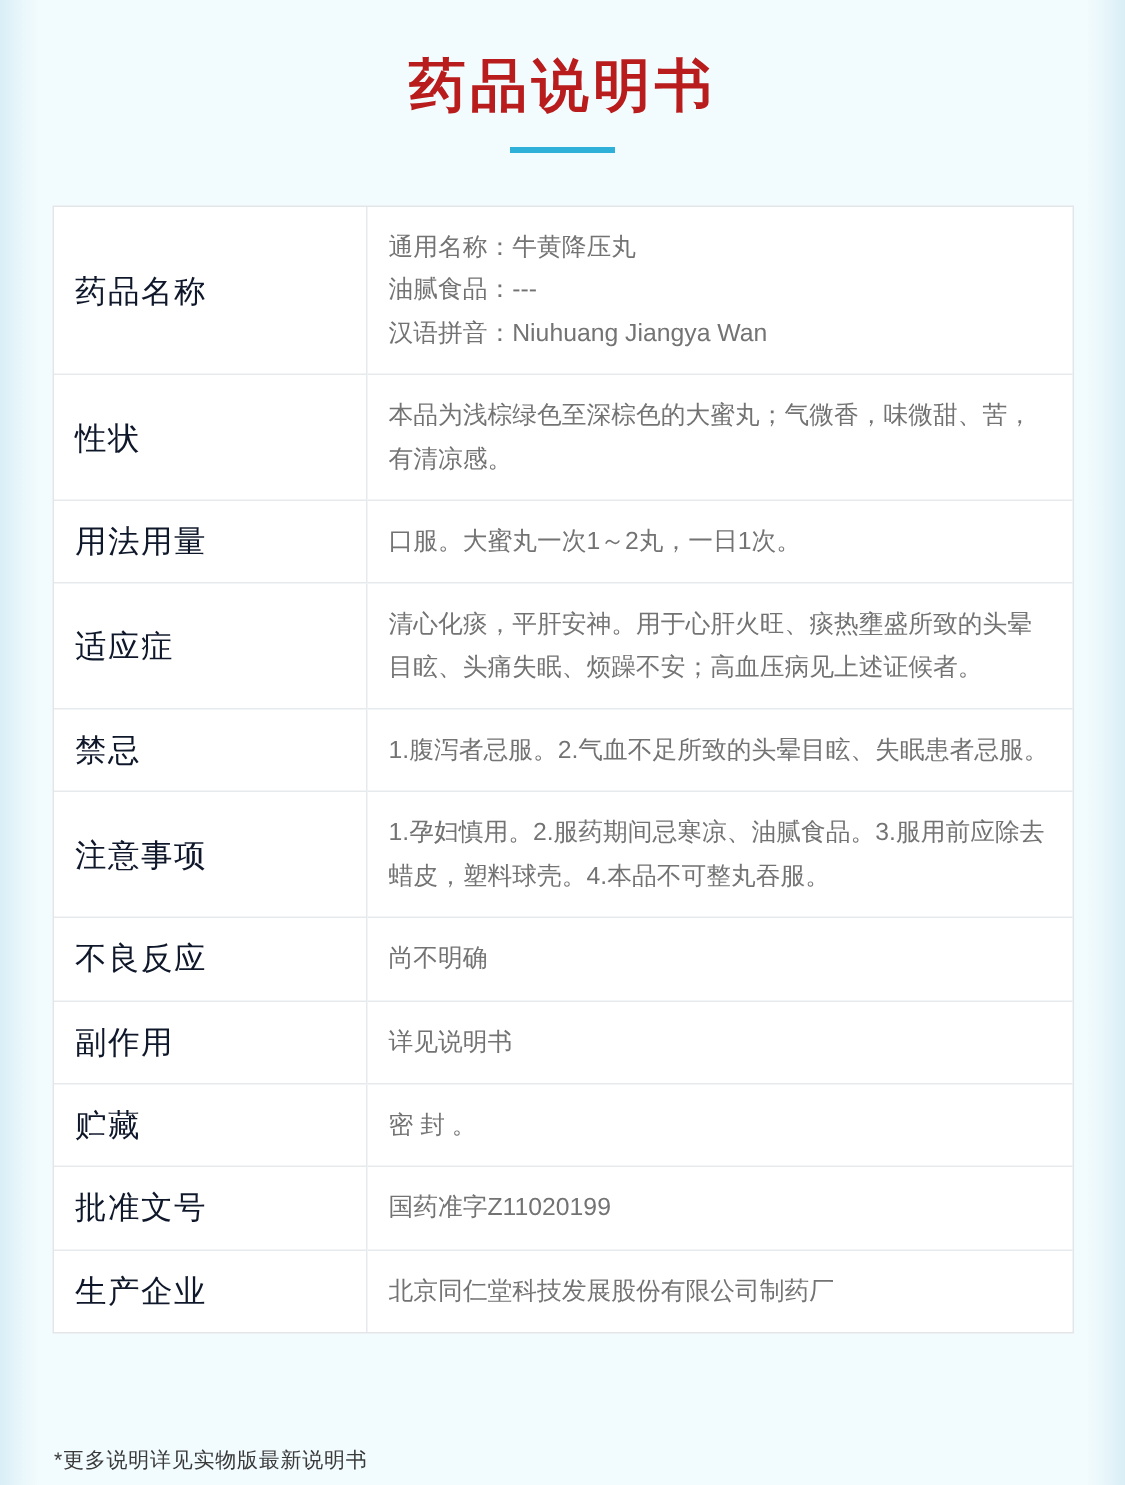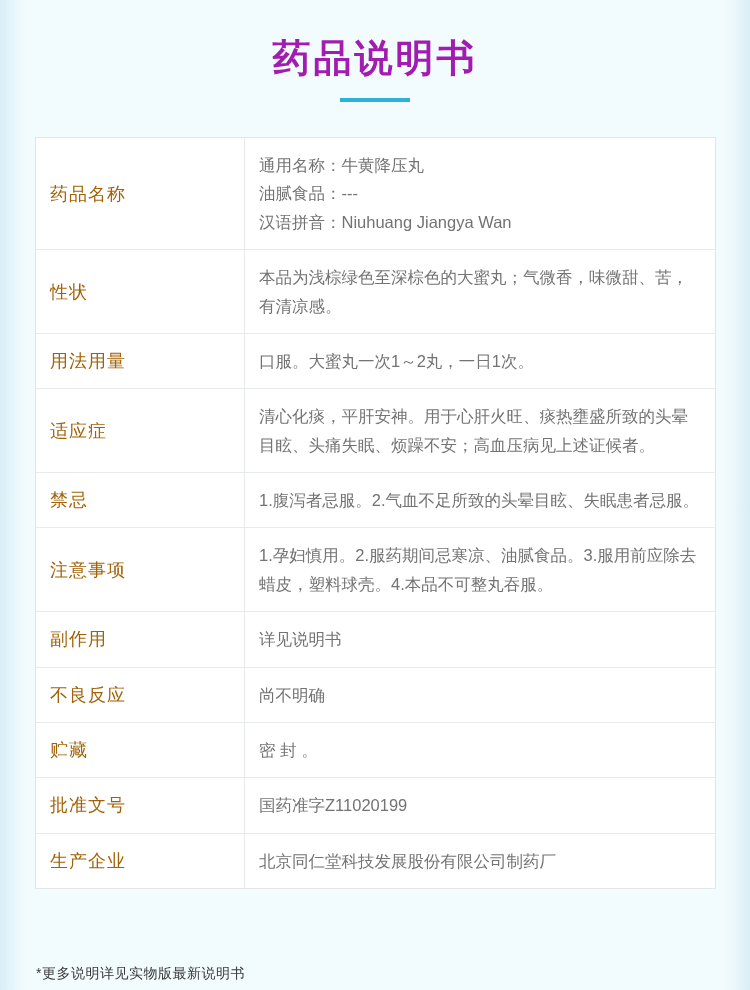--- a/index.html
+++ b/index.html
@@ -35,21 +35,21 @@
   .title-wrap {
     position: absolute;
     top: 36px;
     left: 0;
     width: 750px;
     text-align: center;
   }
   .title {
     font-size: 38px;
     font-weight: bold;
-    color: #a21caf;
+    color: #b91c1c;
     letter-spacing: 3px;
     line-height: 1.2;
     font-family: "Liberation Sans", sans-serif;
   }
   .title-rule {
     width: 70px;
     height: 4px;
     background: #2fb0d8;
     margin: 16px auto 0 auto;
   }
@@ -72,22 +72,22 @@
   }
   table.spec tr:last-child {
     border-bottom: none;
   }
   table.spec td {
     vertical-align: middle;
     padding: 13px 14px;
   }
   td.label {
     width: 180px;
-    font-size: 18px;
-    color: #a16207;
+    font-size: 21px;
+    color: #0f172a;
     font-weight: normal;
     border-right: 1px solid #e6eaec;
     padding-left: 22px;
     letter-spacing: 1px;
     font-family: Liberation Serif, serif;
   }
   td.value {
     font-size: 16.5px;
     color: #737373;
     line-height: 1.72;
@@ -154,29 +154,29 @@
               <span class="line">1.腹泻者忌服。2.气血不足所致的头晕目眩、失眠患者忌服。</span>
             </td>
           </tr>
           <tr>
             <td class="label">注意事项</td>
             <td class="value">
               <span class="line">1.孕妇慎用。2.服药期间忌寒凉、油腻食品。3.服用前应除去蜡皮，塑料球壳。4.本品不可整丸吞服。</span>
             </td>
           </tr>
           <tr>
+            <td class="label">不良反应</td>
+            <td class="value">
+              <span class="line">尚不明确</span>
+            </td>
+          </tr>
+          <tr>
             <td class="label">副作用</td>
             <td class="value">
               <span class="line">详见说明书</span>
-            </td>
-          </tr>
-          <tr>
-            <td class="label">不良反应</td>
-            <td class="value">
-              <span class="line">尚不明确</span>
             </td>
           </tr>
           <tr>
             <td class="label">贮藏</td>
             <td class="value">
               <span class="line">密 封 。</span>
             </td>
           </tr>
           <tr>
             <td class="label">批准文号</td>

